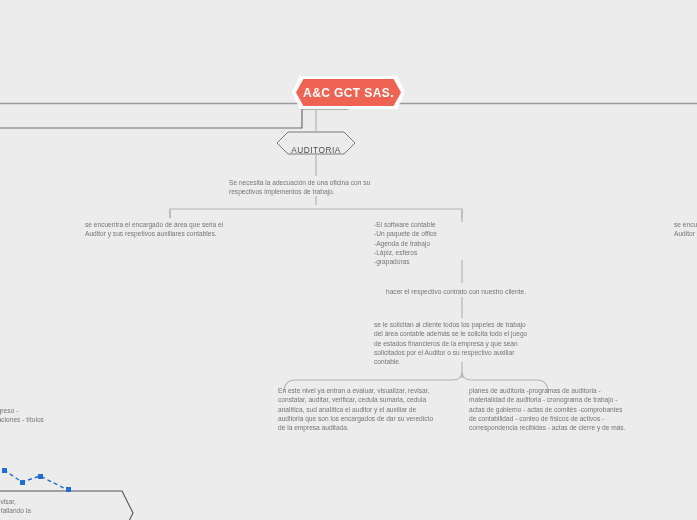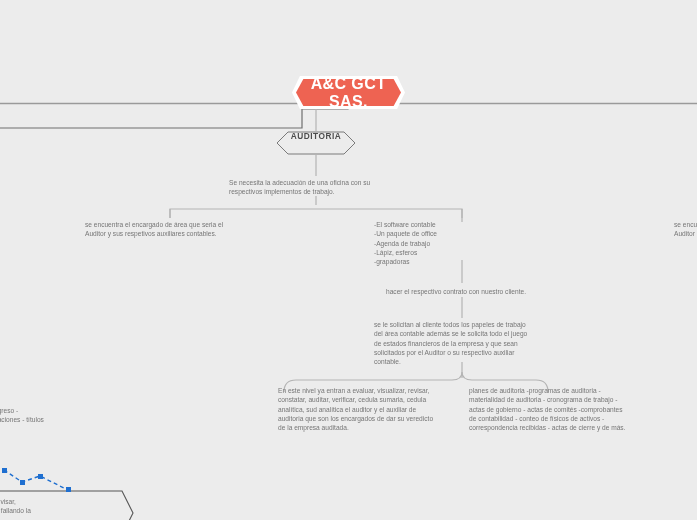--- a/index.html
+++ b/index.html
@@ -32,21 +32,21 @@
 
   
   .root-node {
     position: absolute;
     left: 296px;
     top: 79px;
     width: 105px;
     height: 27px;
     background: #ee6352;
     color: #ffffff;
-    font-size: 16px;
+    font-size: 12px;
     font-weight: bold;
     letter-spacing: 0.4px;
     display: flex;
     align-items: center;
     justify-content: center;
     box-sizing: border-box;
     -webkit-clip-path: polygon(7% 0%, 93% 0%, 100% 50%, 93% 100%, 7% 100%, 0% 50%);
     clip-path: polygon(7% 0%, 93% 0%, 100% 50%, 93% 100%, 7% 100%, 0% 50%);
     text-align: center;
     z-index: 5;
@@ -65,24 +65,24 @@
 
   
   .hex-node {
     position: absolute;
     left: 276px;
     top: 131px;
     width: 80px;
     height: 24px;
     box-sizing: border-box;
     display: flex;
-    align-items: flex-start;
+    align-items: flex-end;
     justify-content: center;
     font-size: 8.3px;
-    font-weight: bold;
+    font-weight: normal;
     letter-spacing: 0.5px;
     color: #4c4c4c;
     background: #ececec;
     z-index: 5;
   }
   .hex-node svg {
     position: absolute;
     left: 0; top: 0;
     width: 100%; height: 100%;
   }

